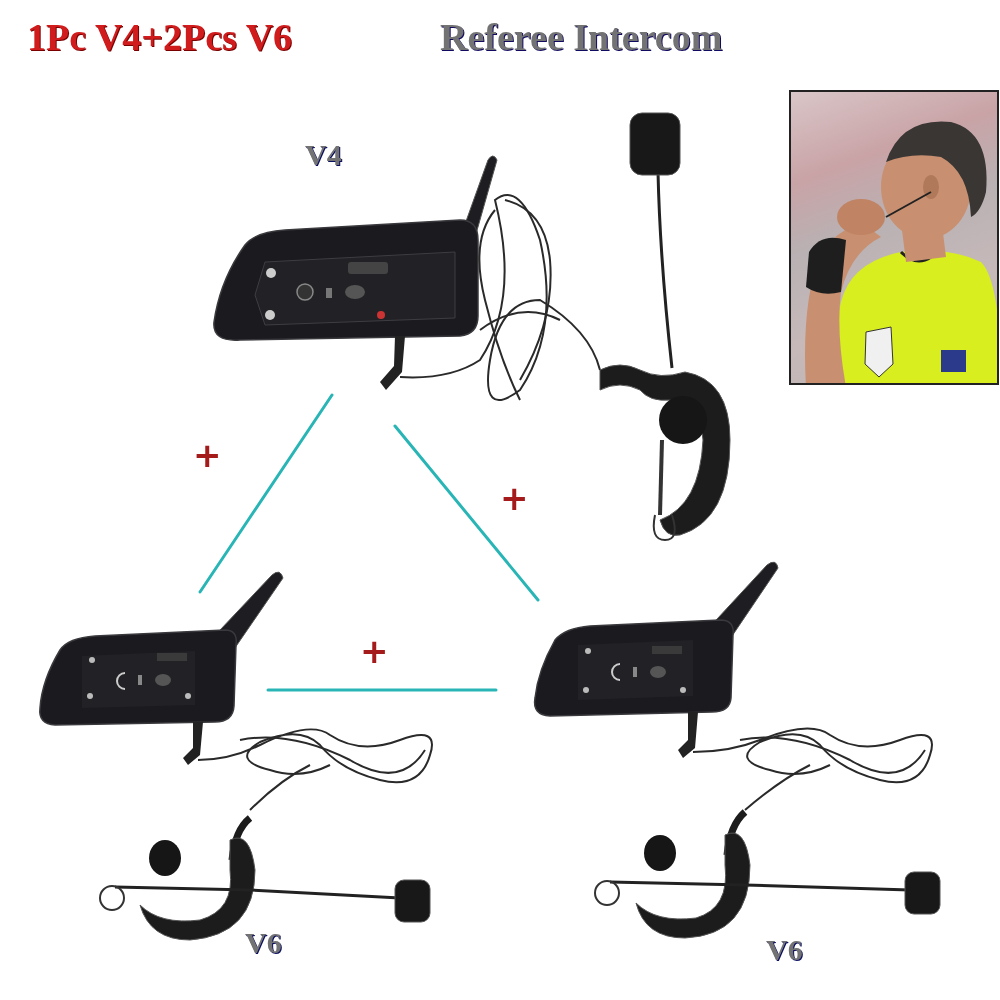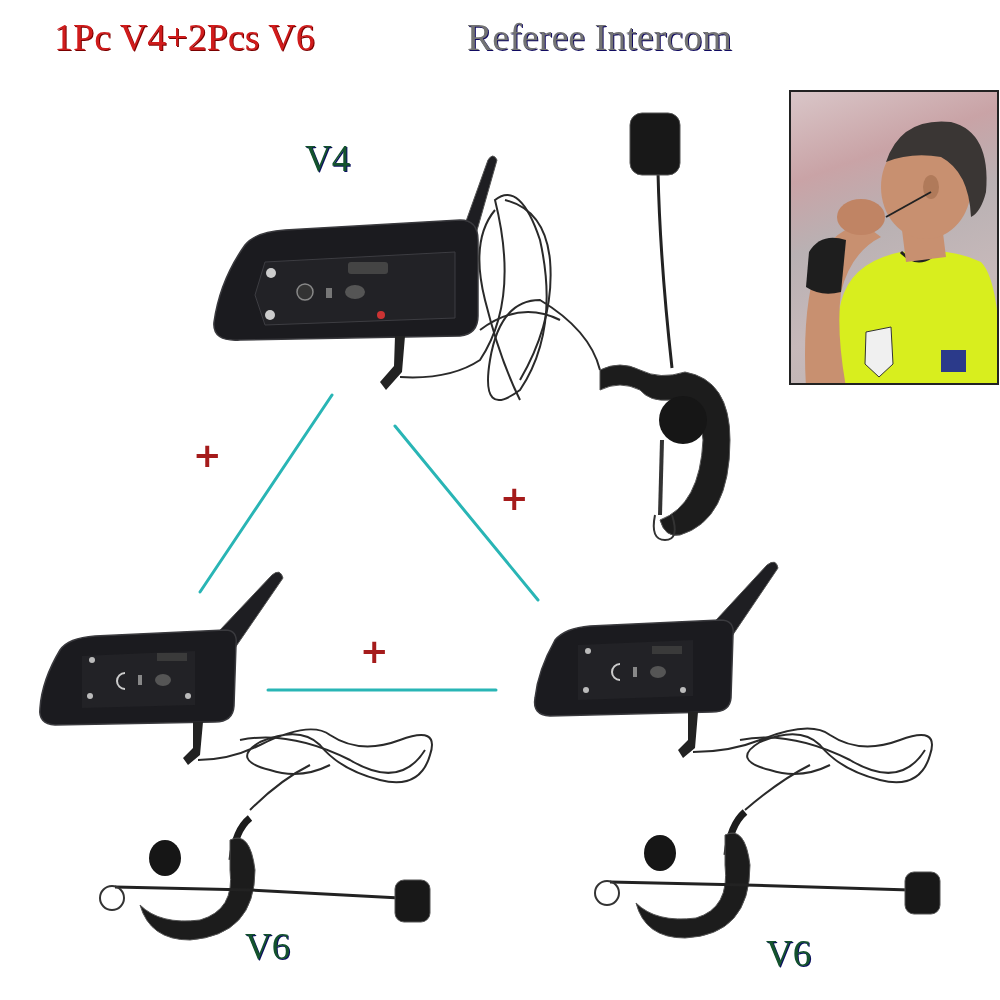--- a/index.html
+++ b/index.html
@@ -1,20 +1,20 @@
 <!DOCTYPE html>
 <html><head>
 <meta charset="utf-8">
 <style>
   html, body { margin: 0; padding: 0; background: #ffffff; }
   body { width: 1000px; height: 1000px; position: relative; overflow: hidden; font-family: "Liberation Serif", "DejaVu Serif", serif; }
-  .title { position: absolute; top: 18px; font-weight: normal; font-size: 38px; line-height: 1; letter-spacing: 0px; margin-left: 27px; }
+  .title { position: absolute; top: 18px; font-weight: bold; font-size: 38px; line-height: 1; letter-spacing: 0px; }
   .title-left { left: 27px; color: #d01c1c; text-shadow: 1px 1px 0 #7a0000; }
   .title-right { left: 440px; color: #737373; text-shadow: 1px 1px 0 #100a60; }
-  .label { position: absolute; font-weight: normal; font-size: 37px; color: #14532d; text-shadow: 1px 1px 0 #0a0f60; line-height: 1; }
+  .label { position: absolute; font-weight: bold; font-size: 30px; color: #737373; text-shadow: 1px 1px 0 #0a0f60; line-height: 1; }
   .plus { position: absolute; font-family: "DejaVu Sans", sans-serif; font-size: 34px; color: #a51b1b; line-height: 1; font-weight: bold; }
   svg.art { position: absolute; left: 0; top: 0; }
   .photo { position: absolute; left: 789px; top: 90px; width: 210px; height: 295px; border: 2px solid #222; box-sizing: border-box; overflow: hidden; background: linear-gradient(160deg, #d9c6c8 0%, #c9a3a6 25%, #b9b1b3 45%, #c7b9ba 70%, #bdb3b0 100%); }
 </style>
 </head>
 <body>
 
 <div class="title title-left">1Pc V4+2Pcs V6</div>
 <div class="title title-right">Referee Intercom</div>
 

